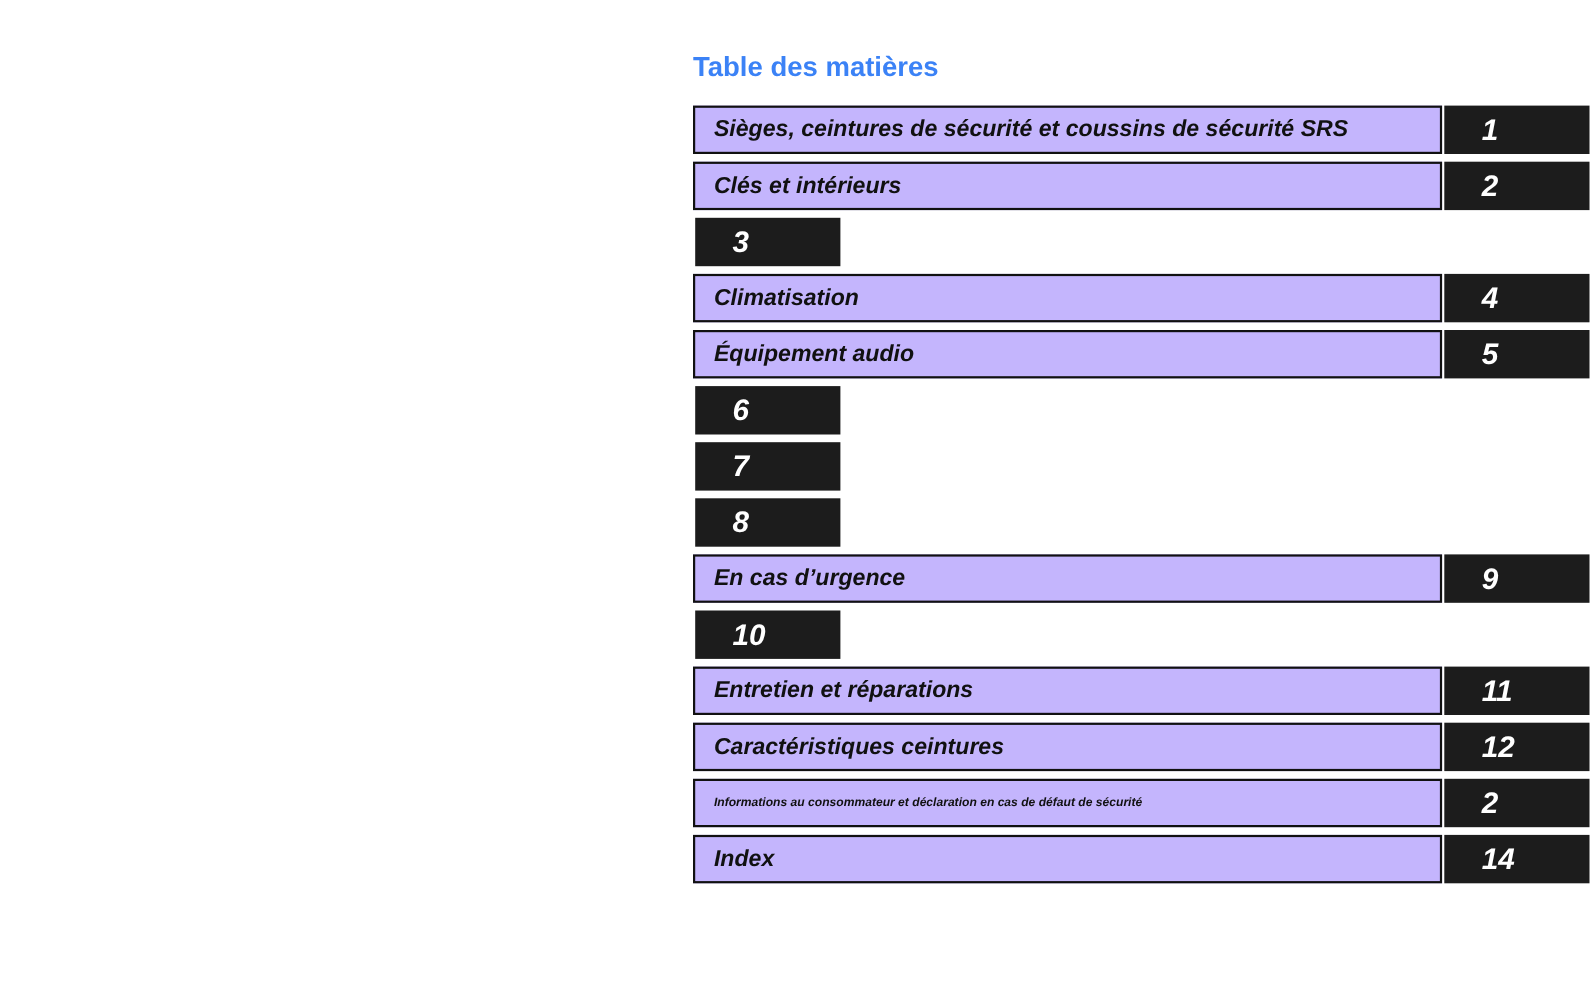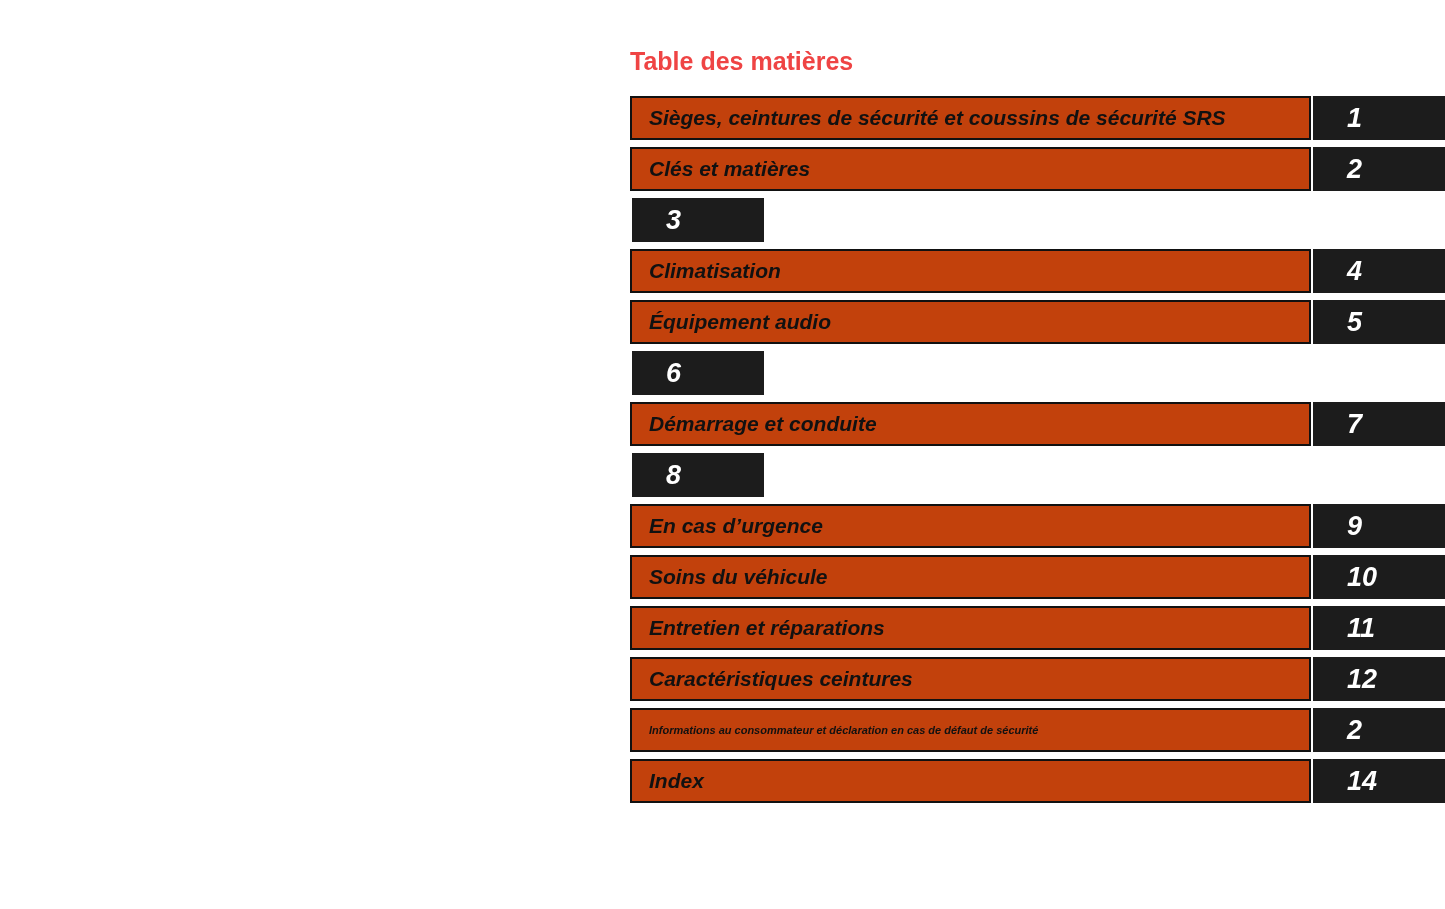--- a/index.html
+++ b/index.html
@@ -14,37 +14,37 @@
     font-family: "Liberation Sans", sans-serif;
     overflow: hidden;
   }
   .page-title {
     position: absolute;
     left: 630px;
     top: 47px;
     margin: 0;
     font-size: 25px;
     font-weight: bold;
-    color: #ef4444;
+    color: #3b82f6;
   }
   .toc-rows {
     position: absolute;
     left: 630px;
     top: 96px;
     width: 815px;
   }
   .toc-row {
     display: flex;
     align-items: stretch;
     height: 44px;
     margin-bottom: 7px;
   }
   .label-box {
     flex: 1;
-    background: #c2410c;
+    background: #c4b5fd;
     border: 2px solid #111111;
     box-sizing: border-box;
     display: flex;
     align-items: center;
     padding-left: 17px;
     overflow: hidden;
   }
   .label-box .label {
     font-style: italic;
     font-weight: bold;
@@ -81,21 +81,21 @@
     <div class="label-box">
       <span class="label">Sièges, ceintures de sécurité et coussins de sécurité SRS</span>
     </div>
     <div class="number-tab">
       <span class="number">1</span>
     </div>
   </div>
 
   <div class="toc-row">
     <div class="label-box">
-      <span class="label">Clés et matières</span>
+      <span class="label">Clés et intérieurs</span>
     </div>
     <div class="number-tab">
       <span class="number">2</span>
     </div>
   </div>
 
   <div class="toc-row">
     <div class="number-tab">
       <span class="number">3</span>
     </div>
@@ -119,23 +119,20 @@
     </div>
   </div>
 
   <div class="toc-row">
     <div class="number-tab">
       <span class="number">6</span>
     </div>
   </div>
 
   <div class="toc-row">
-    <div class="label-box">
-      <span class="label">Démarrage et conduite</span>
-    </div>
     <div class="number-tab">
       <span class="number">7</span>
     </div>
   </div>
 
   <div class="toc-row">
     <div class="number-tab">
       <span class="number">8</span>
     </div>
   </div>
@@ -143,23 +140,20 @@
   <div class="toc-row">
     <div class="label-box">
       <span class="label">En cas d’urgence</span>
     </div>
     <div class="number-tab">
       <span class="number">9</span>
     </div>
   </div>
 
   <div class="toc-row">
-    <div class="label-box">
-      <span class="label">Soins du véhicule</span>
-    </div>
     <div class="number-tab">
       <span class="number">10</span>
     </div>
   </div>
 
   <div class="toc-row">
     <div class="label-box">
       <span class="label">Entretien et réparations</span>
     </div>
     <div class="number-tab">

